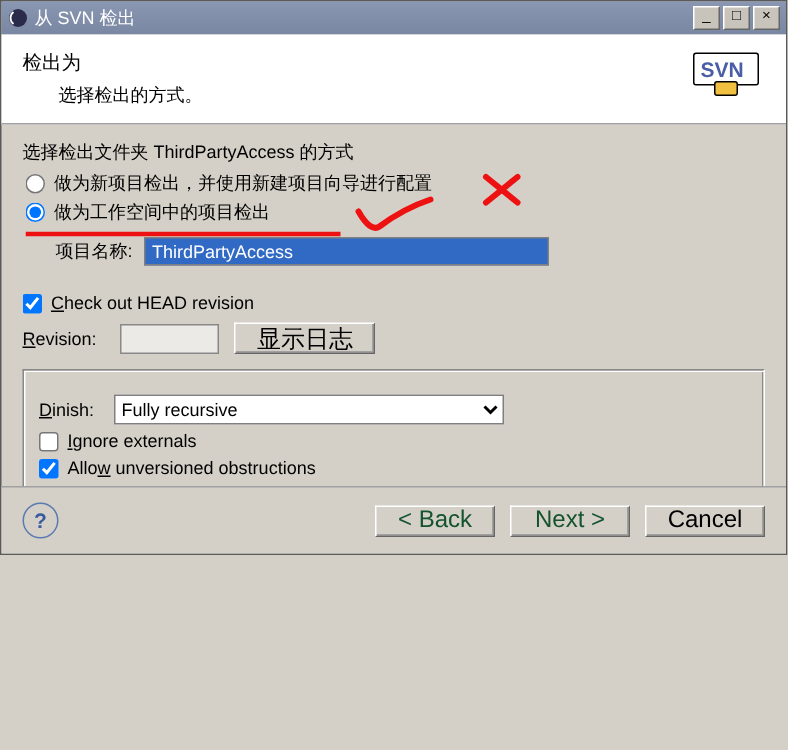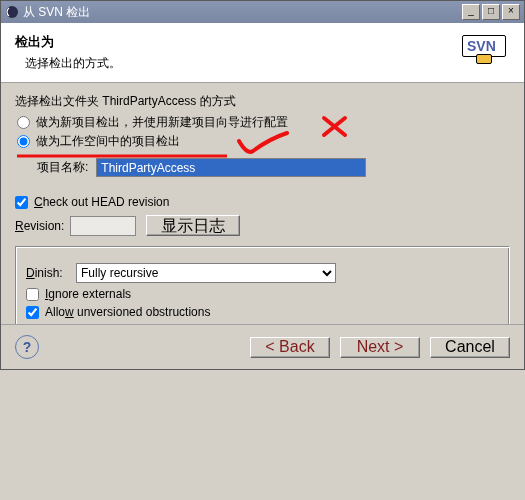--- a/index.html
+++ b/index.html
@@ -3,42 +3,42 @@
 <meta charset="utf-8">
 <style>
 html,body{margin:0;padding:0;font-family:"Microsoft YaHei","SimSun",Tahoma,sans-serif;font-size:12px;background:#d4d0c8;color:#000}
 .window{width:525px;height:370px;background:#d4d0c8;border:1px solid #5a5a5a;box-sizing:border-box;position:relative}
 .titlebar{height:22px;background:linear-gradient(#8a97b2,#7a87a2);color:#fff;display:flex;align-items:center;padding:0 4px;font-size:12px}
 .titlebar .icon{width:14px;height:14px;margin-right:4px;display:flex;align-items:center;justify-content:center}
 .titlebar .title{flex:1}
 .titlebar .winbtns{display:flex;gap:2px}
 .titlebar .winbtn{width:16px;height:14px;background:#c8c4bc;border:1px solid #fff;border-right-color:#666;border-bottom-color:#666;font-size:10px;line-height:12px;text-align:center;color:#000;font-family:Tahoma,sans-serif}
 .header{background:#fff;padding:10px 14px;border-bottom:1px solid #a0a0a0;position:relative;height:60px;box-sizing:border-box}
-.header h1{margin:0;font-size:13px;font-weight:bold}
-.header p{margin:4px 0 0 10px;font-size:12px}
+.header h1{margin:0;font-size:13px;font-weight:normal}
+.header p{margin:4px 0 0 24px;font-size:12px}
 .svnlogo{position:absolute;right:18px;top:12px;width:44px;text-align:left}
 .svnlogo .box{border:1px solid #000;background:#fff;padding:2px 4px;font-weight:bold;font-size:14px;color:#4a5ea8;font-family:Arial,sans-serif;border-radius:2px}
 .svnlogo .dot{width:14px;height:8px;background:#f2c040;border:1px solid #000;margin:-3px auto 0;border-radius:2px}
 .body{padding:10px 14px}
 .label{margin-bottom:4px}
 .radio-row{display:flex;align-items:center;margin:2px 0;padding-left:2px}
 .radio-row input{margin:0 6px 0 0}
 .projname{display:flex;align-items:center;margin:8px 0 0 22px}
 .projname label{margin-right:8px}
 .projname input{flex:0 0 260px;height:17px;border:1px solid #7f7f7f;font-family:inherit;font-size:12px;padding:0 4px;background:#fff}
 .projname input.sel{background:#316ac5;color:#fff}
 .sep{height:14px}
 .ck-row{display:flex;align-items:flex-end;margin:4px 0}
 .ck-row input[type=checkbox]{margin:0 6px 0 0}
 .rev-row{display:flex;align-items:center;margin:6px 0}
-.rev-row label{margin-right:6px}
+.rev-row label{margin-right:16px}
 .rev-row input[type=text]{width:60px;height:16px;border:1px solid #888;background:#eceae6;margin-right:10px}
 .btn{height:21px;padding:0 14px;background:#d4d0c8;border:1px solid #fff;border-right-color:#666;border-bottom-color:#666;box-shadow:inset -1px -1px 0 #a0a0a0;font-family:inherit;font-size:16px;cursor:pointer}
 .btn.default{border:2px solid #000;padding:0 13px}
-.btn[disabled]{color:#7f1d1d;cursor:default}
+.btn[disabled]{color:#14532d;cursor:default}
 .group{border:1px solid #888;border-top-color:#888;border-left-color:#888;border-right-color:#fff;border-bottom-color:#fff;box-shadow:inset 1px 1px 0 #fff,inset -1px -1px 0 #888;padding:12px 10px;margin-top:10px}
 .grp-row{display:flex;align-items:center;margin:4px 0}
 .grp-row label{width:50px}
 .grp-row select{flex:0 0 260px;height:20px;font-family:inherit;font-size:12px;background:#fff;border:1px solid #7f7f7f}
 .footer{position:absolute;bottom:0;left:0;right:0;height:44px;border-top:1px solid #a0a0a0;padding:0 14px;display:flex;align-items:center;background:#d4d0c8}
 .footer .help{width:22px;height:22px;border:1px solid #5a7ab0;border-radius:50%;display:flex;align-items:center;justify-content:center;color:#3a5aa0;font-weight:bold;font-size:14px;cursor:pointer}
 .footer .spacer{flex:1}
 .footer .btns{display:flex;gap:10px}
 .footer .btn{width:80px;padding:0}
 .underline{text-decoration:underline}

